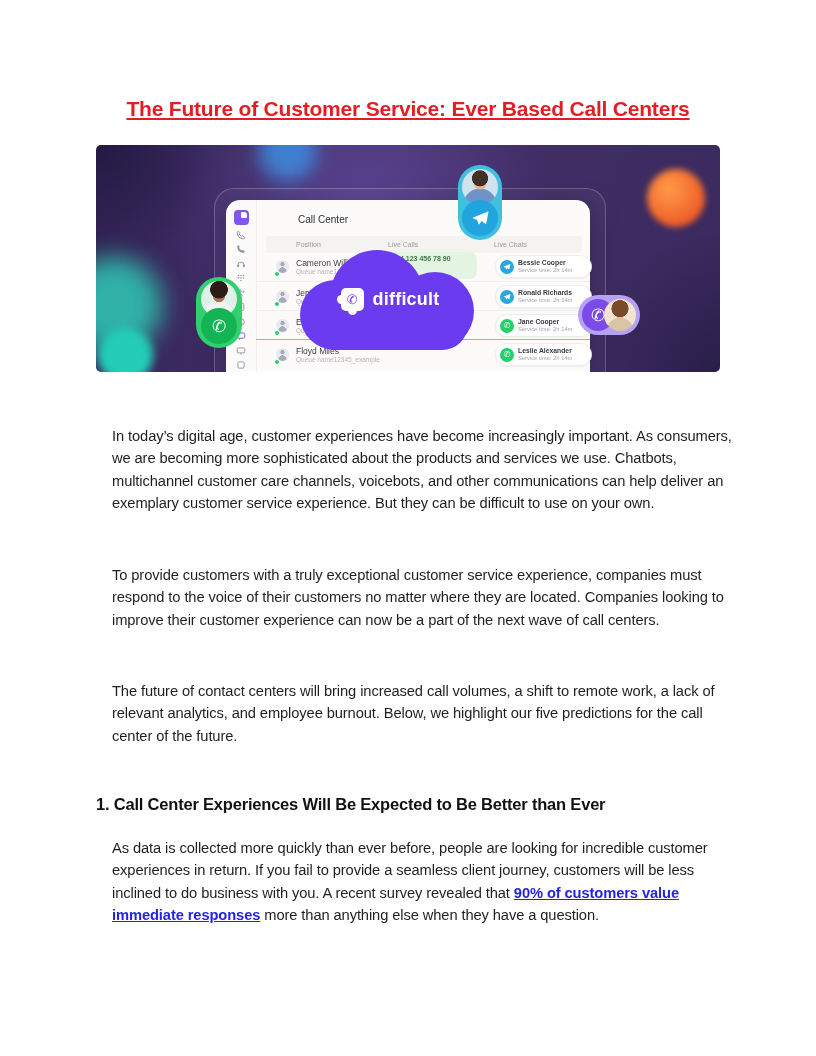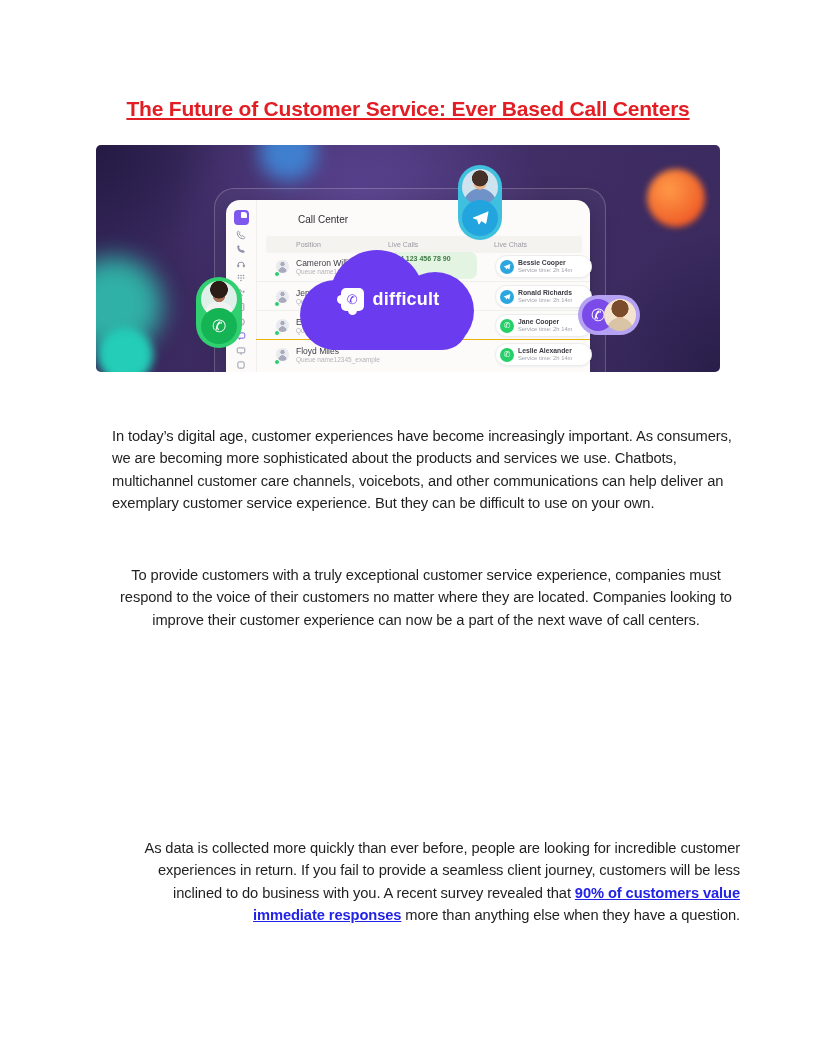--- a/index.html
+++ b/index.html
@@ -5,21 +5,21 @@
   html,body{margin:0;padding:0;background:#fff;}
   .page{position:relative;width:816px;height:1056px;background:#ffffff;overflow:hidden;
         font-family:"Liberation Sans",sans-serif;color:#1f1f1f;}
 
   
   .doc-title{position:absolute;left:96px;top:97px;width:624px;margin:0;text-align:center;
              font-size:21px;font-weight:bold;color:#e21d24;text-decoration:underline;
              letter-spacing:-0.2px;}
   .para{position:absolute;left:112px;width:628px;margin:0;font-size:14.7px;line-height:22.4px;
         letter-spacing:-0.1px;color:#1f1f1f;}
-  .p1{top:425px;} .p2{top:564px;text-align:center;} .p3{top:680px;} .p4{top:837px;text-align:right;}
+  .p1{top:425px;} .p2{top:564px;} .p3{top:680px;} .p4{top:837px;}
   .sec-heading{position:absolute;left:96px;top:795px;width:624px;margin:0;
                font-size:16.5px;font-weight:bold;color:#111;letter-spacing:-0.2px;}
   .doc-link{color:#2323e6;font-weight:bold;text-decoration:underline;cursor:pointer;}
 
   
   .hero{position:absolute;left:96px;top:145px;width:624px;height:227px;border-radius:5px;
         overflow:hidden;
         background:
           radial-gradient(circle 270px at 42% 30%, rgba(116,88,190,0.50), rgba(116,88,190,0) 70%),
           radial-gradient(circle 180px at 0% 0%, rgba(20,16,50,0.55), rgba(20,16,50,0) 70%),
@@ -329,17 +329,19 @@
     <div class="fpill pill-right">
       <div class="pcirc appic">
           <span class="glyph">✆</span>
         </div>
       <div class="pcirc avatar avatar-w2"></div>
     </div>
   </div>
 
   <p class="para p1">In today’s digital age, customer experiences have become increasingly important. As consumers, we are becoming more sophisticated about the products and services we use. Chatbots, multichannel customer care channels, voicebots, and other communications can help deliver an exemplary customer service experience. But they can be difficult to use on your own.</p>
   <p class="para p2">To provide customers with a truly exceptional customer service experience, companies must respond to the voice of their customers no matter where they are located. Companies looking to improve their customer experience can now be a part of the next wave of call centers.</p>
-
+  <p class="para p3">The future of contact centers will bring increased call volumes, a shift to remote work, a lack of relevant analytics, and employee burnout. Below, we highlight our five predictions for the call center of the future.</p>
+
+  <h2 class="sec-heading">1. Call Center Experiences Will Be Expected to Be Better than Ever</h2>
 
   <p class="para p4"><span>As data is collected more quickly than ever before, people are looking for incredible customer experiences in return. If you fail to provide a seamless client journey, customers will be less inclined to do business with you. A recent survey revealed that </span><a class="doc-link">90% of customers value immediate responses</a><span> more than anything else when they have a question.</span></p>
 
 </div>
 
 </body></html>

